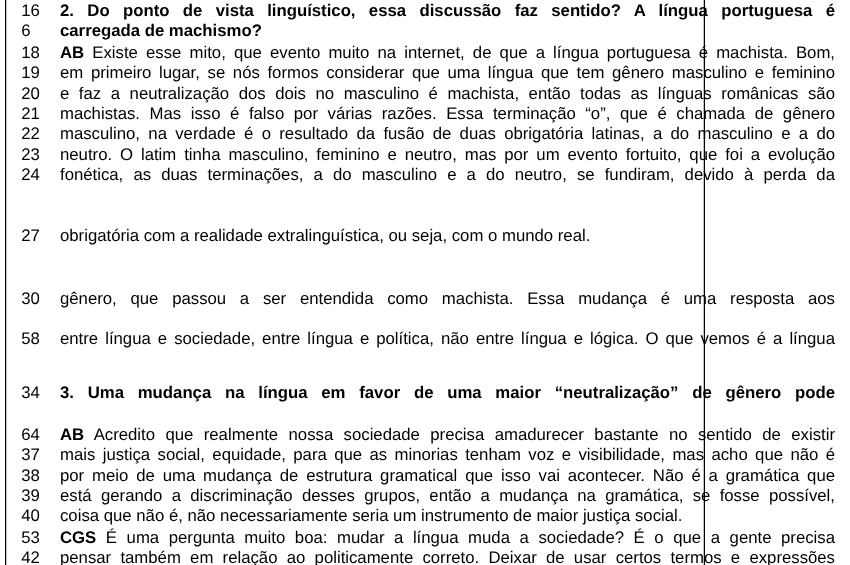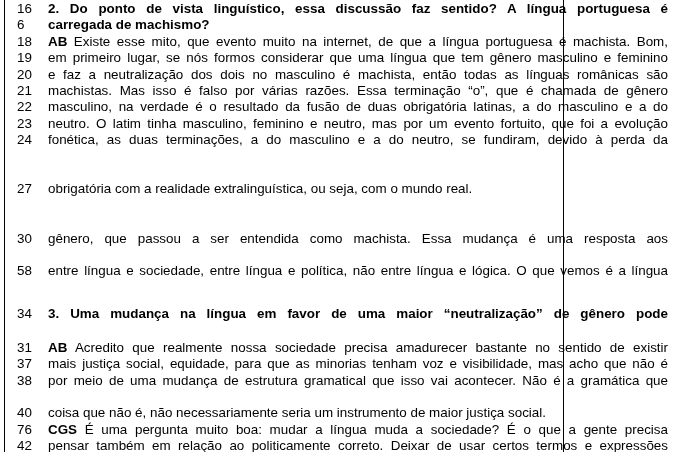--- a/index.html
+++ b/index.html
@@ -64,36 +64,40 @@
     </div>
     <div class="line" style="top: 263px;">
       <span class="num">58</span>
       <span class="txt"><span>entre língua e sociedade, entre língua e política, não entre língua e lógica. O que vemos é a língua</span></span>
     </div>
     <div class="line" style="top: 306px;">
       <span class="num">34</span>
       <span class="txt bold"><span>3. Uma mudança na língua em favor de uma maior “neutralização” de gênero pode</span></span>
     </div>
     <div class="line" style="top: 340px;">
-      <span class="num">31</span>
+      <span class="num">64</span>
       <span class="txt"><span class="spk">AB</span><span> Acredito que realmente nossa sociedade precisa amadurecer bastante no sentido de existir</span></span>
     </div>
     <div class="line" style="top: 356px;">
       <span class="num">37</span>
       <span class="txt"><span>mais justiça social, equidade, para que as minorias tenham voz e visibilidade, mas acho que não é</span></span>
     </div>
     <div class="line" style="top: 373px;">
       <span class="num">38</span>
       <span class="txt"><span>por meio de uma mudança de estrutura gramatical que isso vai acontecer. Não é a gramática que</span></span>
     </div>
+    <div class="line" style="top: 389px;">
+      <span class="num">39</span>
+      <span class="txt"><span>está gerando a discriminação desses grupos, então a mudança na gramática, se fosse possível,</span></span>
+    </div>
     <div class="line" style="top: 405px;">
       <span class="num">40</span>
       <span class="txt last"><span>coisa que não é, não necessariamente seria um instrumento de maior justiça social.</span></span>
     </div>
     <div class="line" style="top: 422px;">
-      <span class="num">76</span>
+      <span class="num">53</span>
       <span class="txt"><span class="spk">CGS</span><span> É uma pergunta muito boa: mudar a língua muda a sociedade? É o que a gente precisa</span></span>
     </div>
     <div class="line" style="top: 438px;">
       <span class="num">42</span>
       <span class="txt"><span>pensar também em relação ao politicamente correto. Deixar de usar certos termos e expressões</span></span>
     </div>
   </div>
 
 </body></html>

